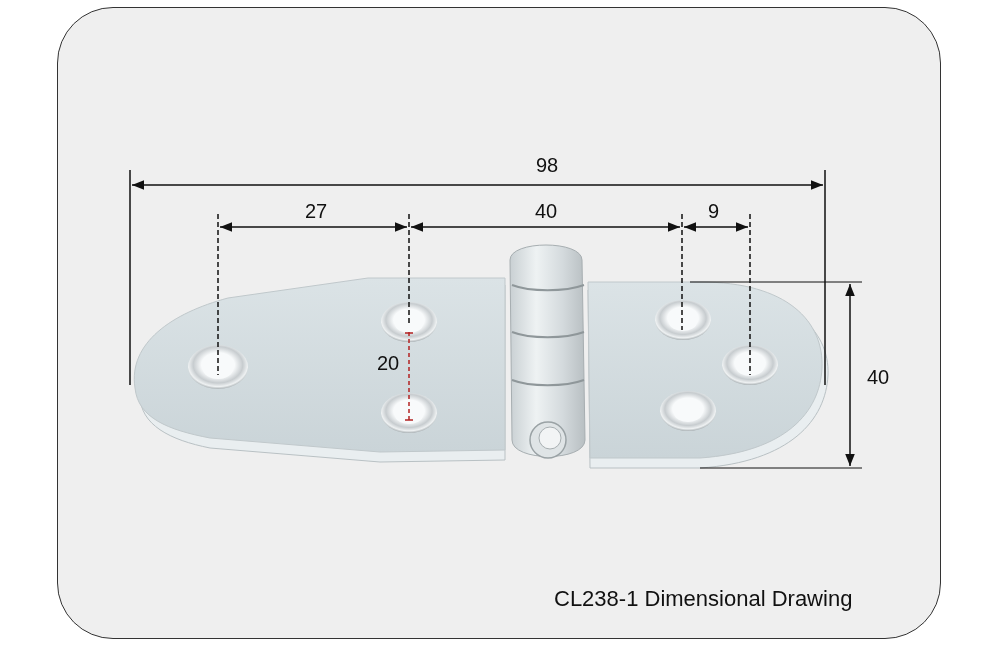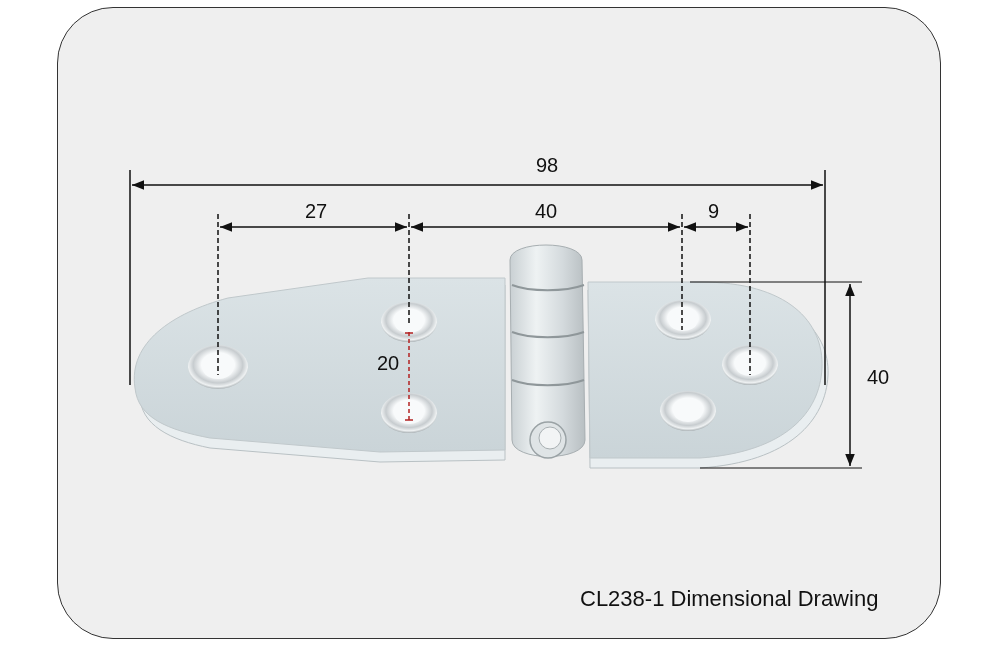--- a/index.html
+++ b/index.html
@@ -6,21 +6,21 @@
   body { width: 1000px; height: 646px; position: relative; overflow: hidden;
          font-family: "Liberation Sans", sans-serif; }
   .panel {
     position: absolute; left: 57px; top: 7px; width: 884px; height: 632px;
     background: #efefef; border: 1.5px solid #333; border-radius: 56px;
     box-sizing: border-box;
   }
   svg.drawing { position: absolute; left: 0; top: 0; }
   .dim-label { font-family: "Liberation Sans", sans-serif; font-size: 20px; fill: #111; }
   .caption {
-    position: absolute; left: 580px; top: 586px; font-size: 22px; color: #111;
+    position: absolute; left: 554px; top: 586px; font-size: 22px; color: #111;
     font-family: "Liberation Sans", sans-serif; white-space: nowrap;
   }
 </style>
 </head>
 <body>
 
 <div class="panel"></div>
 
 <svg class="drawing" width="1000" height="646" viewBox="0 0 1000 646">
   <defs>

